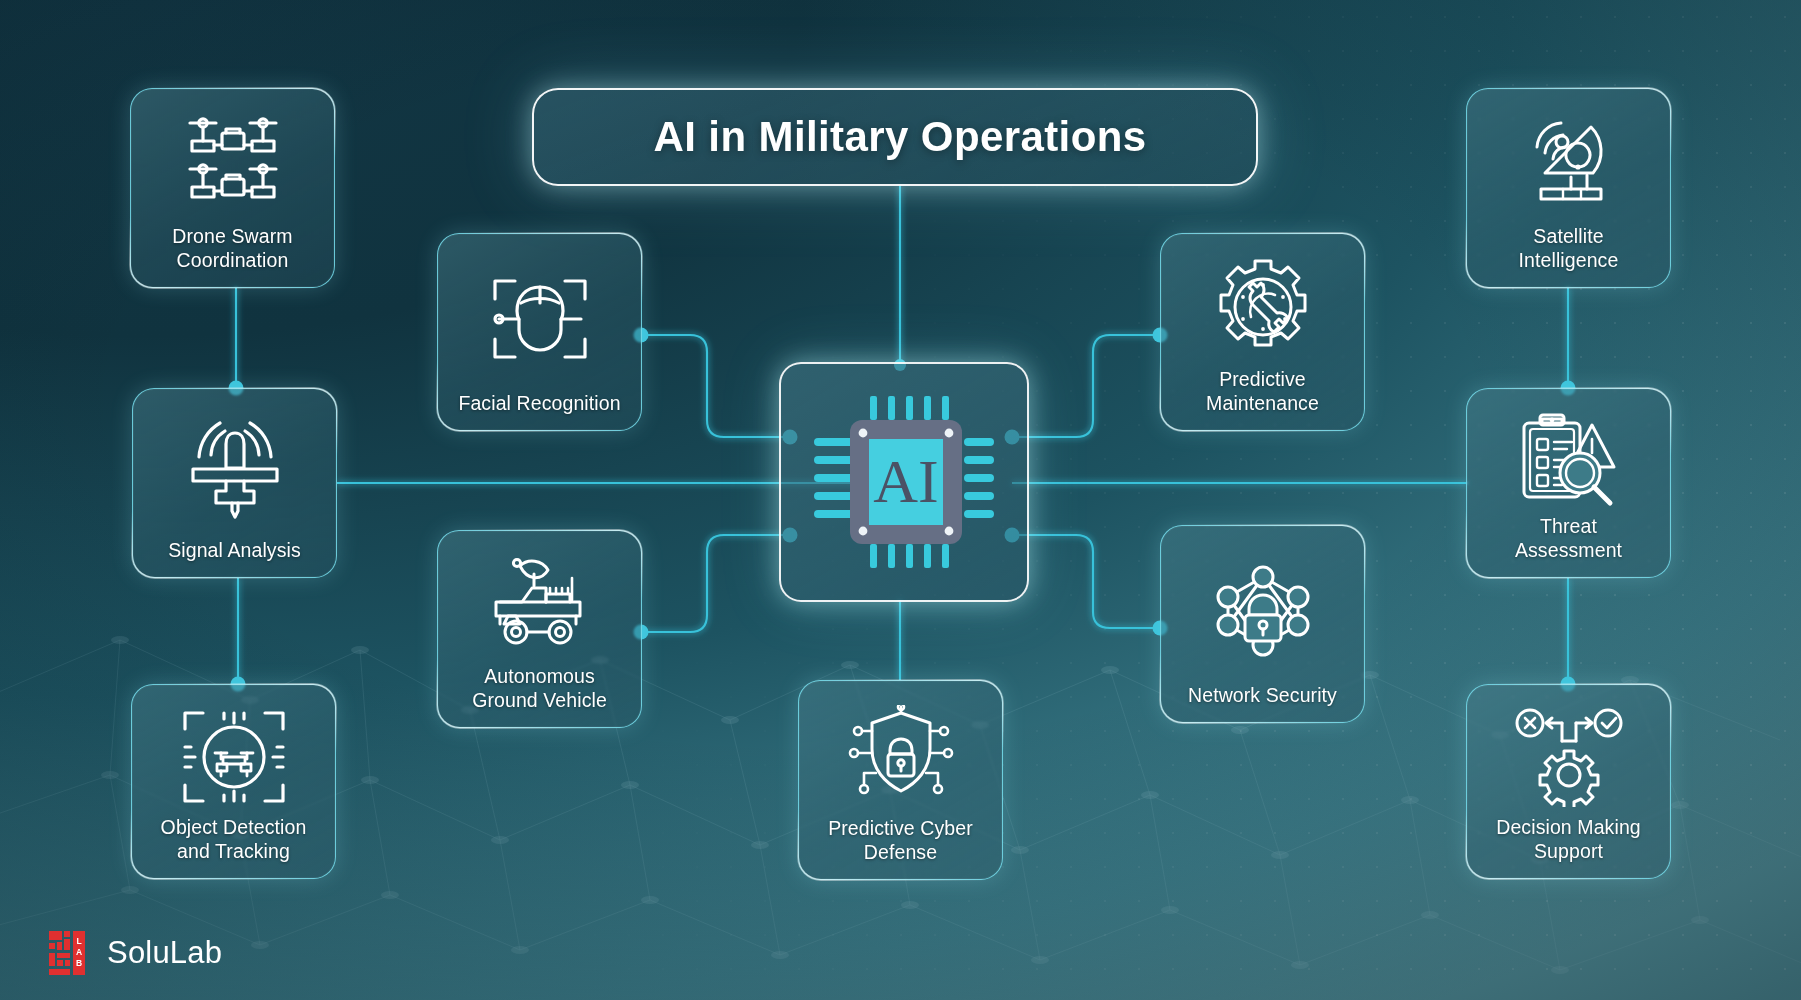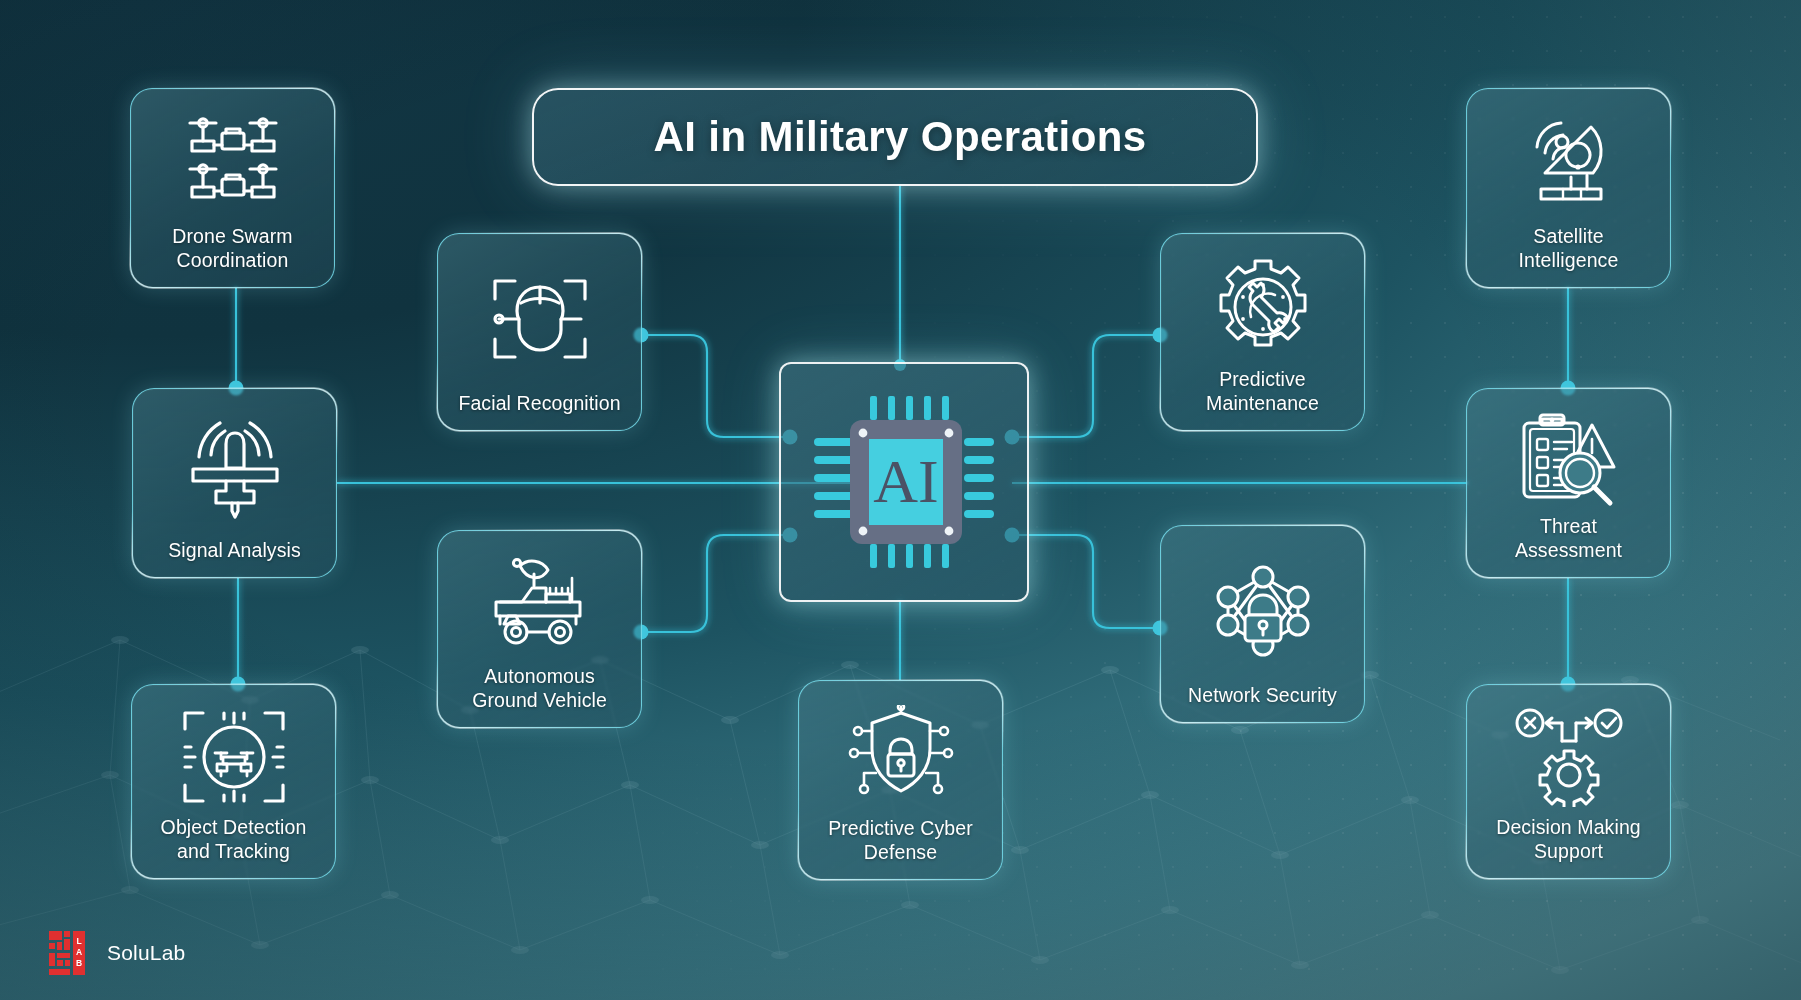--- a/index.html
+++ b/index.html
@@ -60,21 +60,21 @@
   .card .ico svg { display:block; }
   .card .lbl {
     color:#fff; font-size:19.5px; line-height:1.22; text-align:center;
     letter-spacing:.1px; padding-top:8px; text-shadow:0 1px 3px rgba(0,0,0,.45);
     white-space:pre-line;
   }
 
   
   #centerNode {
     position:absolute;
-    border-radius:12px;
+    border-radius:22px;
     background:linear-gradient(150deg, rgba(64,116,131,.62) 0%, rgba(44,90,105,.52) 100%);
     border:2px solid rgba(255,255,255,.92);
     box-shadow:0 0 26px rgba(190,250,255,.45), 0 0 60px rgba(120,220,240,.18);
     display:flex; align-items:center; justify-content:center;
   }
 
   
   #titleBanner {
     position:absolute;
     border-radius:26px;
@@ -85,21 +85,21 @@
   }
   #titleBanner .t {
     color:#ffffff; font-weight:bold; font-size:42px; letter-spacing:.4px;
     text-shadow:0 2px 8px rgba(0,0,0,.35);
     margin-left:10px;
   }
 
   
   #logo { position:absolute; display:flex; align-items:center; gap:13px; }
   #logo .mark { display:block; }
-  #logo .word { color:#fff; font-size:21px; letter-spacing:.2px; }
+  #logo .word { color:#fff; font-size:31px; letter-spacing:.2px; }
 </style>
 </head>
 <body>
 
 <div id="stage">
 
   <svg class="mesh" viewBox="0 0 1801 1000" preserveAspectRatio="none">
     <g stroke="rgba(200,235,245,.30)" stroke-width="1" fill="none">
       <path d="M-20 700 L120 640 L250 700 L360 650 L470 710 L600 660 L730 720 L850 665 L980 725 L1110 670 L1240 730 L1370 675 L1500 735 L1630 680 L1780 740"></path>
       <path d="M-20 820 L110 775 L240 835 L370 780 L500 840 L630 785 L760 845 L890 790 L1020 850 L1150 795 L1280 855 L1410 800 L1540 860 L1680 805 L1820 865"></path>

